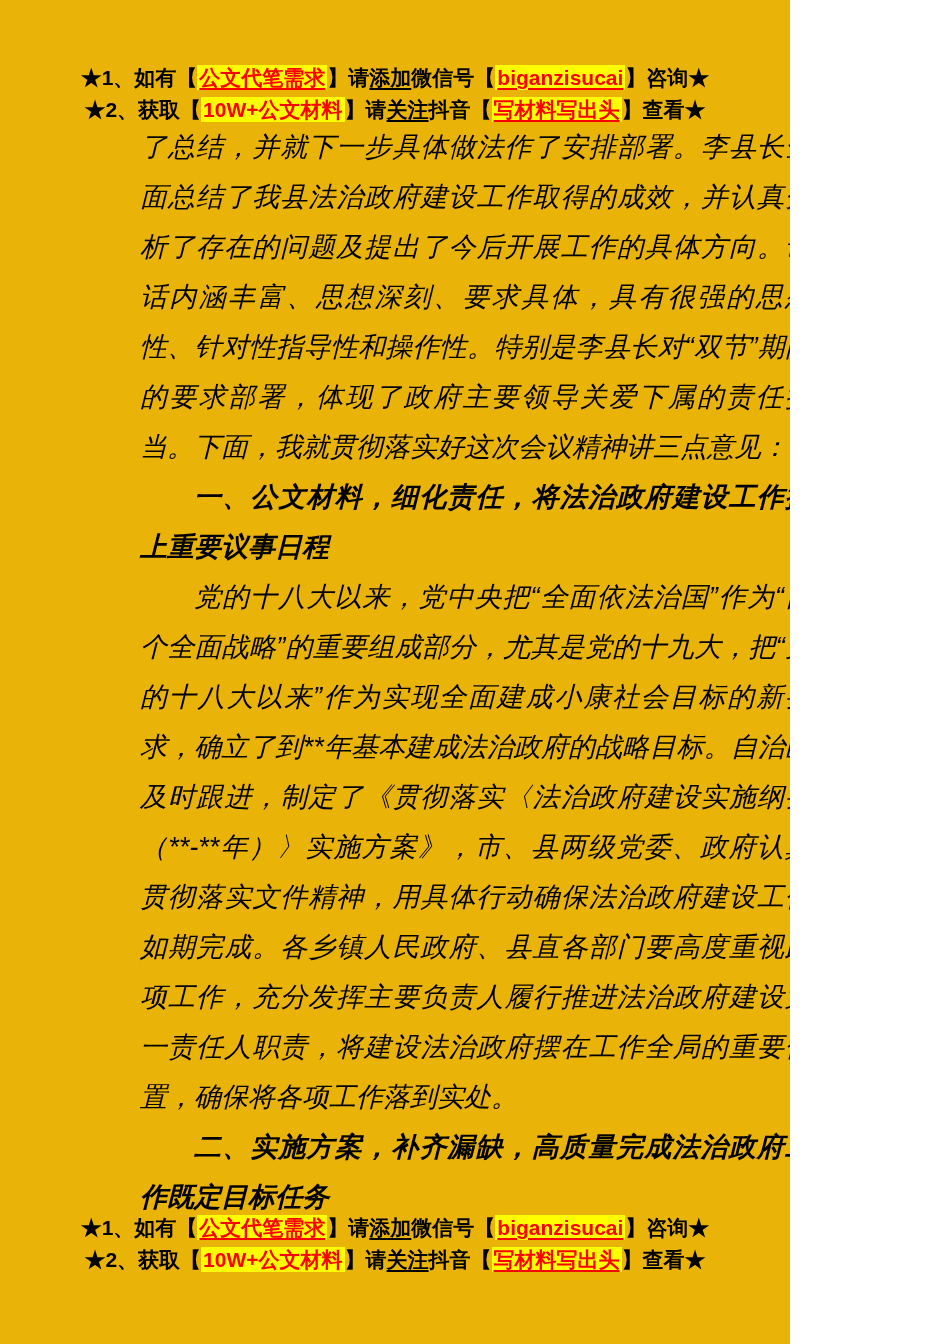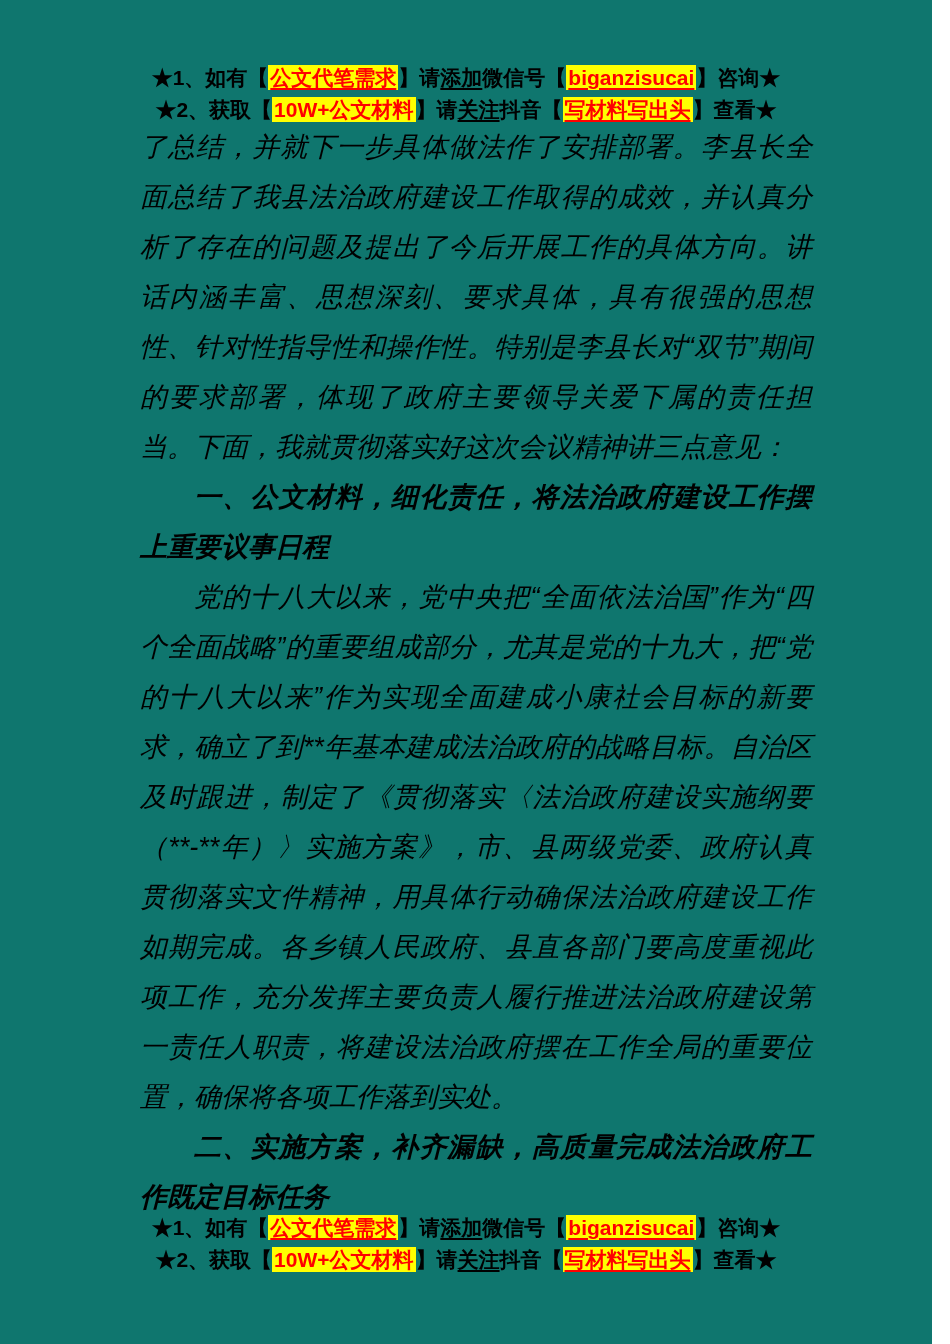--- a/index.html
+++ b/index.html
@@ -1,20 +1,20 @@
 <!DOCTYPE html>
 <html><head>
 <meta charset="utf-8">
 <style>
   html, body { margin: 0; padding: 0; background: #ffffff; }
   .page {
     position: relative;
-    width: 932px;
+    width: 790px;
     height: 1344px;
-    background: #0f766e;
+    background: #eab308;
     overflow: hidden;
     font-family: "Liberation Sans", sans-serif;
     color: #000000;
   }
   .banner {
     position: absolute;
     left: 0;
     width: 100%;
     text-align: center;
     font-size: 21px;

